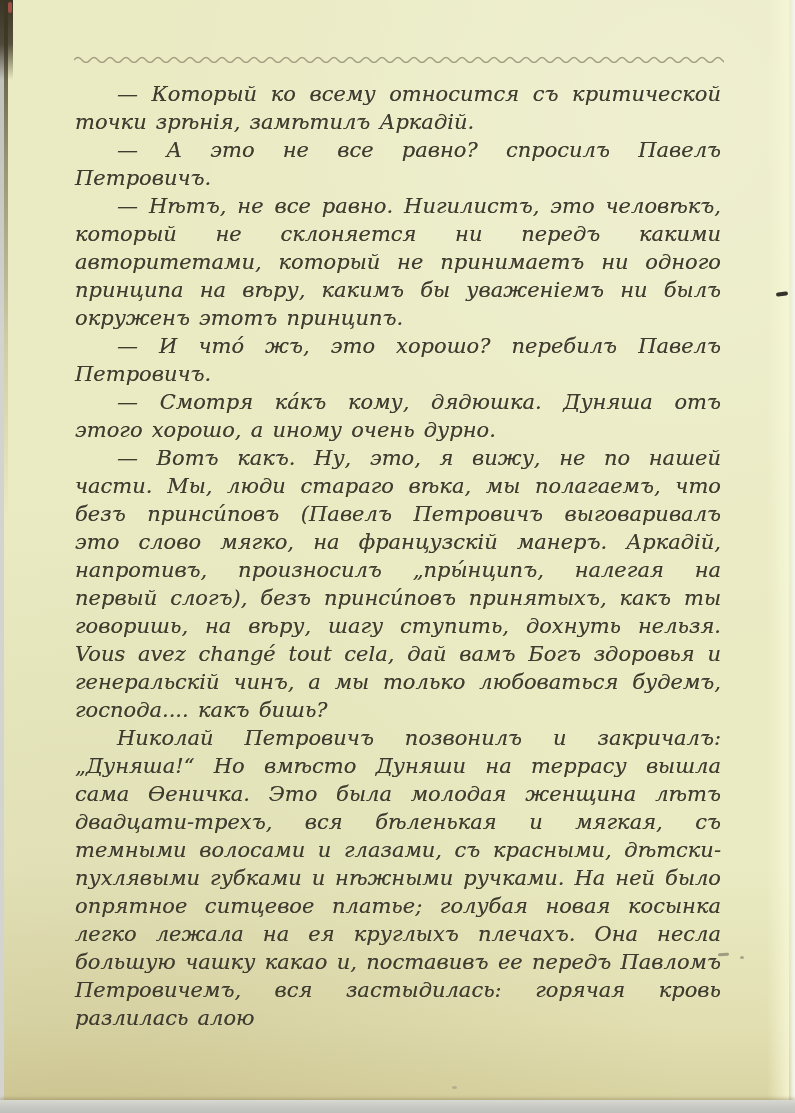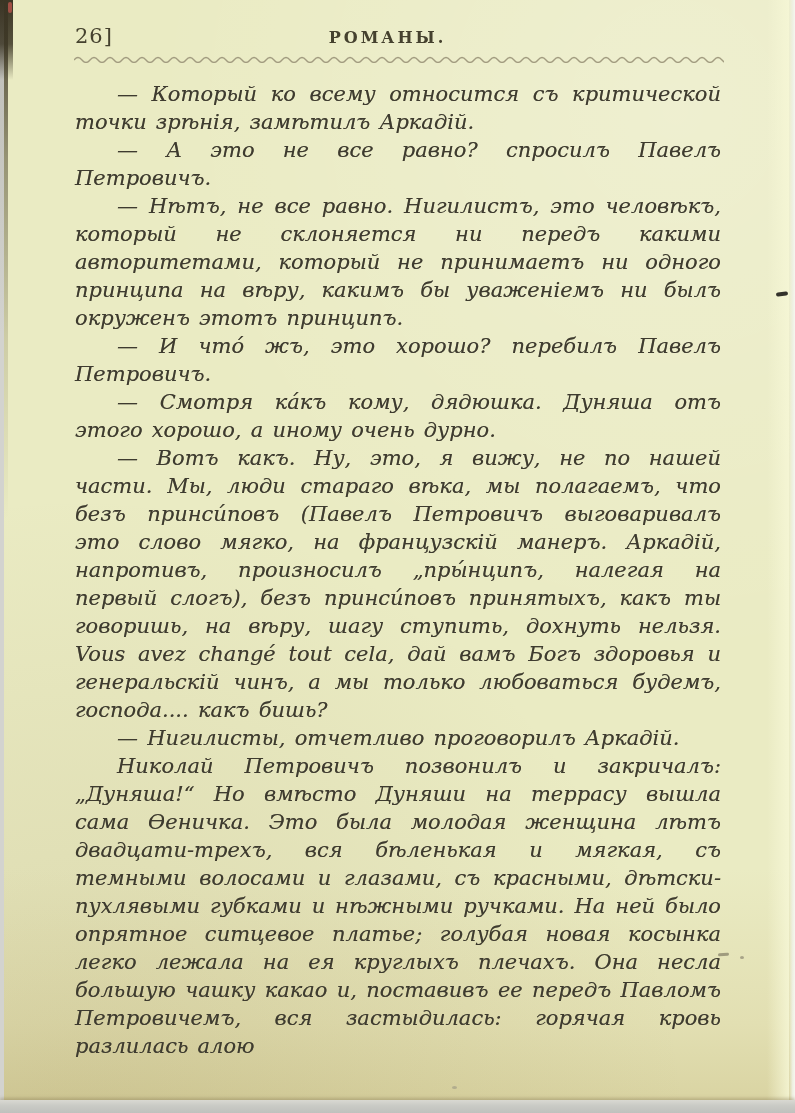--- a/index.html
+++ b/index.html
@@ -78,33 +78,28 @@
   <div class="binding-shadow"></div>
   <div class="red-speck"></div>
   <div class="edge-right-glow"></div>
   <div class="edge-right"></div>
   <div class="edge-bottom"></div>
   <div class="mark-right-dash"></div>
   <div class="mark-smudge-a"></div>
   <div class="mark-smudge-b"></div>
   <div class="mark-bottom-dot"></div>
 
-  <header class="page-header">
-    <span class="page-number">26]</span>
-    <span class="running-title">РОМАНЫ.</span>
-  </header>
 
   <svg class="ornamental-rule" viewBox="0 0 650 8" preserveAspectRatio="none" aria-hidden="true">
     <path id="wavy-path" fill="none" stroke="#a29c80" stroke-width="1.3" d="M0,5 q4,-5 8,0 t8,0 t8,0 t8,0 t8,0 t8,0 t8,0 t8,0 t8,0 t8,0 t8,0 t8,0 t8,0 t8,0 t8,0 t8,0 t8,0 t8,0 t8,0 t8,0 t8,0 t8,0 t8,0 t8,0 t8,0 t8,0 t8,0 t8,0 t8,0 t8,0 t8,0 t8,0 t8,0 t8,0 t8,0 t8,0 t8,0 t8,0 t8,0 t8,0 t8,0 t8,0 t8,0 t8,0 t8,0 t8,0 t8,0 t8,0 t8,0 t8,0 t8,0 t8,0 t8,0 t8,0 t8,0 t8,0 t8,0 t8,0 t8,0 t8,0 t8,0 t8,0 t8,0 t8,0 t8,0 t8,0 t8,0 t8,0 t8,0 t8,0 t8,0 t8,0 t8,0 t8,0 t8,0 t8,0 t8,0 t8,0 t8,0 t8,0 t8,0 t8,0"></path>
   </svg>
 
   <main class="text-block">
     <p>— Который ко всему относится съ критической точки зрѣнія, замѣтилъ Аркадій.</p>
     <p>— А это не все равно? спросилъ Павелъ Петровичъ.</p>
     <p>— Нѣтъ, не все равно. Нигилистъ, это человѣкъ, который не склоняется ни передъ какими авторитетами, который не принимаетъ ни одного принципа на вѣру, какимъ бы уваженіемъ ни былъ окруженъ этотъ принципъ.</p>
     <p>— И чтó жъ, это хорошо? перебилъ Павелъ Петровичъ.</p>
     <p>— Смотря кáкъ кому, дядюшка. Дуняша отъ этого хорошо, а иному очень дурно.</p>
     <p>— Вотъ какъ. Ну, это, я вижу, не по нашей части. Мы, люди стараго вѣка, мы полагаемъ, что безъ принси́повъ (Павелъ Петровичъ выговаривалъ это слово мягко, на французскій манеръ. Аркадій, напротивъ, произносилъ „пры́нципъ, налегая на первый слогъ), безъ принси́повъ принятыхъ, какъ ты говоришь, на вѣру, шагу ступить, дохнуть нельзя. Vous avez changé tout cela, дай вамъ Богъ здоровья и генеральскій чинъ, а мы только любоваться будемъ, господа.... какъ бишь?</p>
-    <p>— Нигилисты, отчетливо проговорилъ Аркадій.</p>
     <p>Николай Петровичъ позвонилъ и закричалъ: „Дуняша!“ Но вмѣсто Дуняши на террасу вышла сама Ѳеничка. Это была молодая женщина лѣтъ двадцати-трехъ, вся бѣленькая и мягкая, съ темными волосами и глазами, съ красными, дѣтски-пухлявыми губками и нѣжными ручками. На ней было опрятное ситцевое платье; голубая новая косынка легко лежала на ея круглыхъ плечахъ. Она несла большую чашку какао и, поставивъ ее передъ Павломъ Петровичемъ, вся застыдилась: горячая кровь разлилась алою</p>
   </main>
 
 </div>
 
 </body></html>

